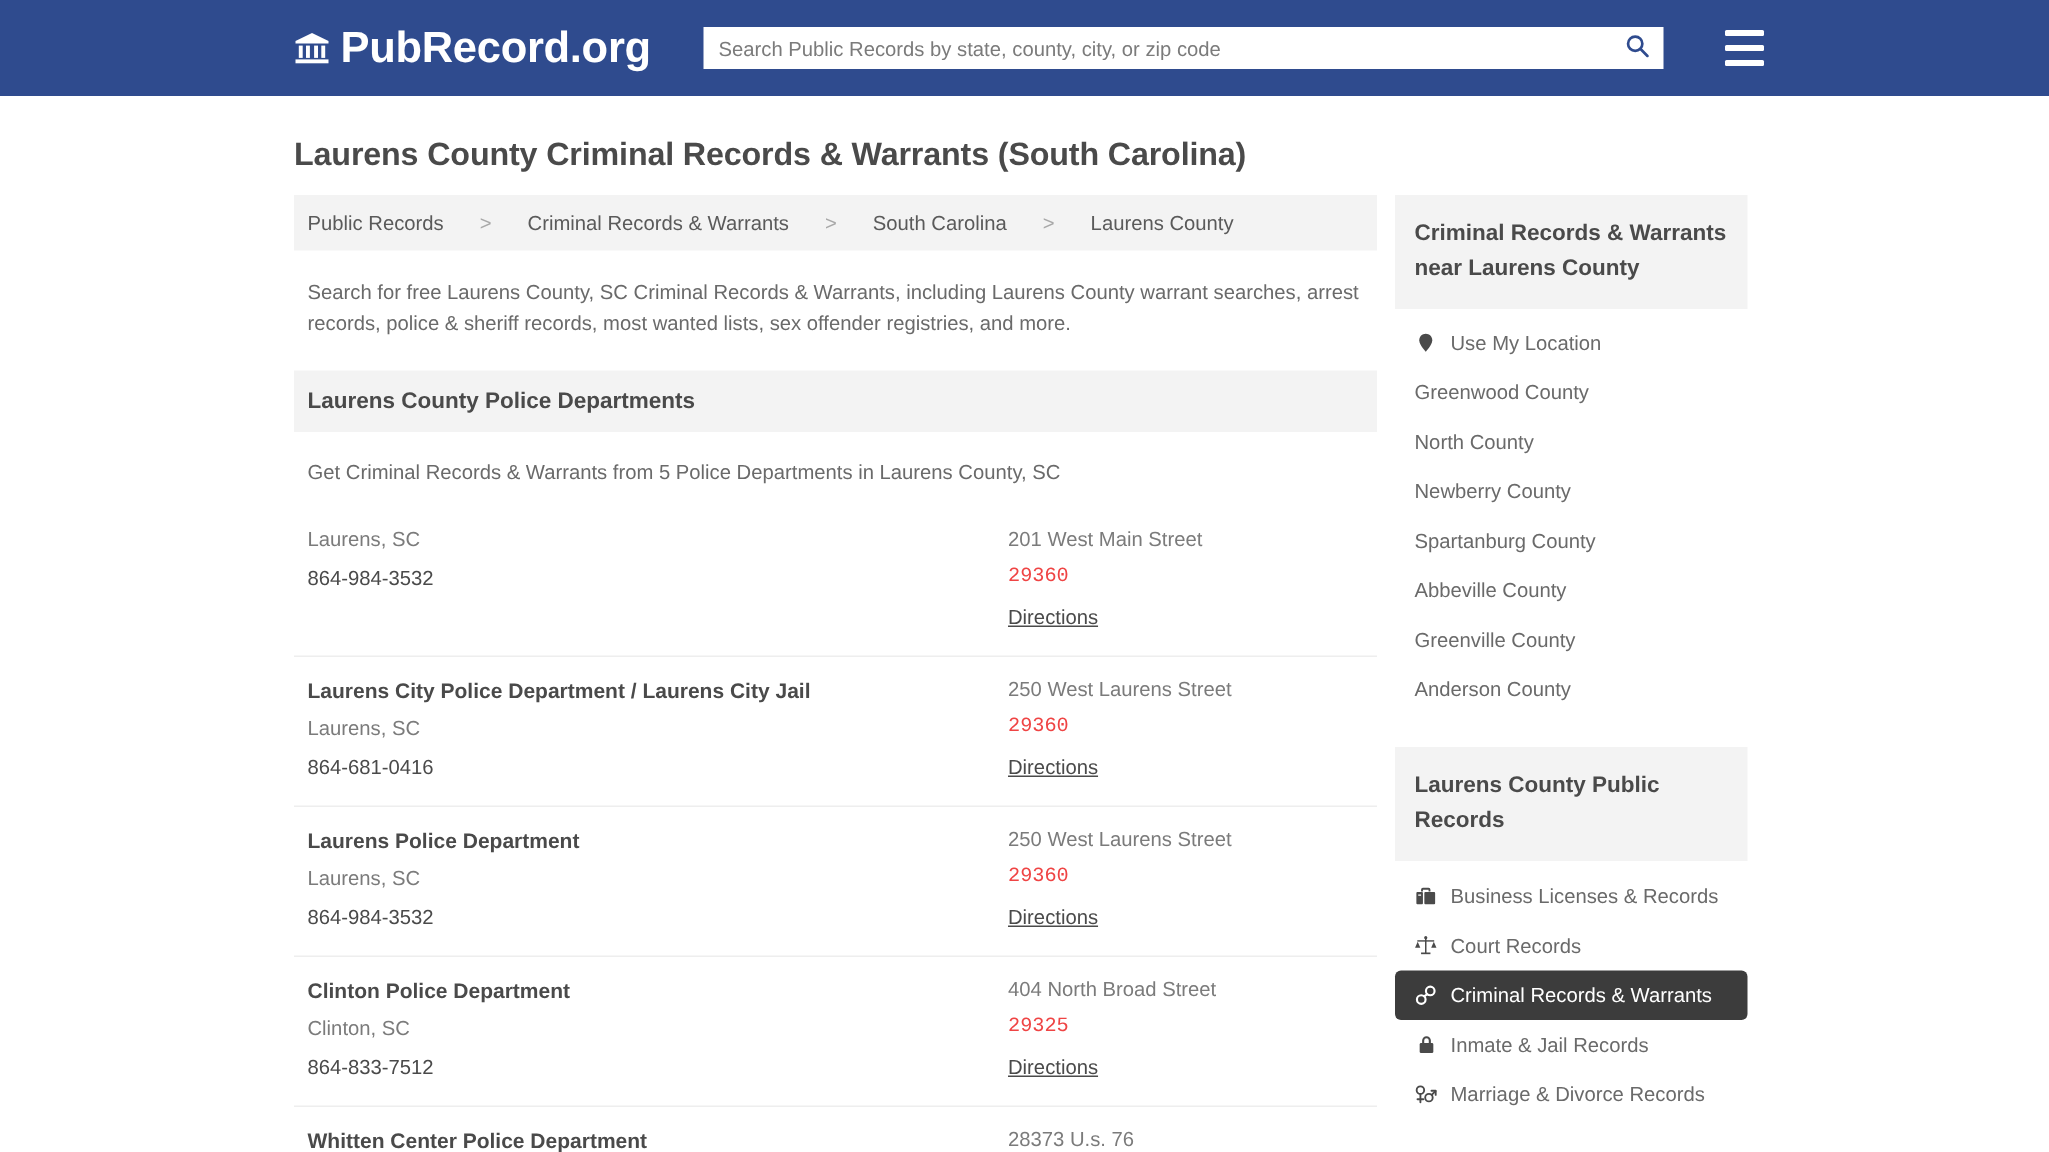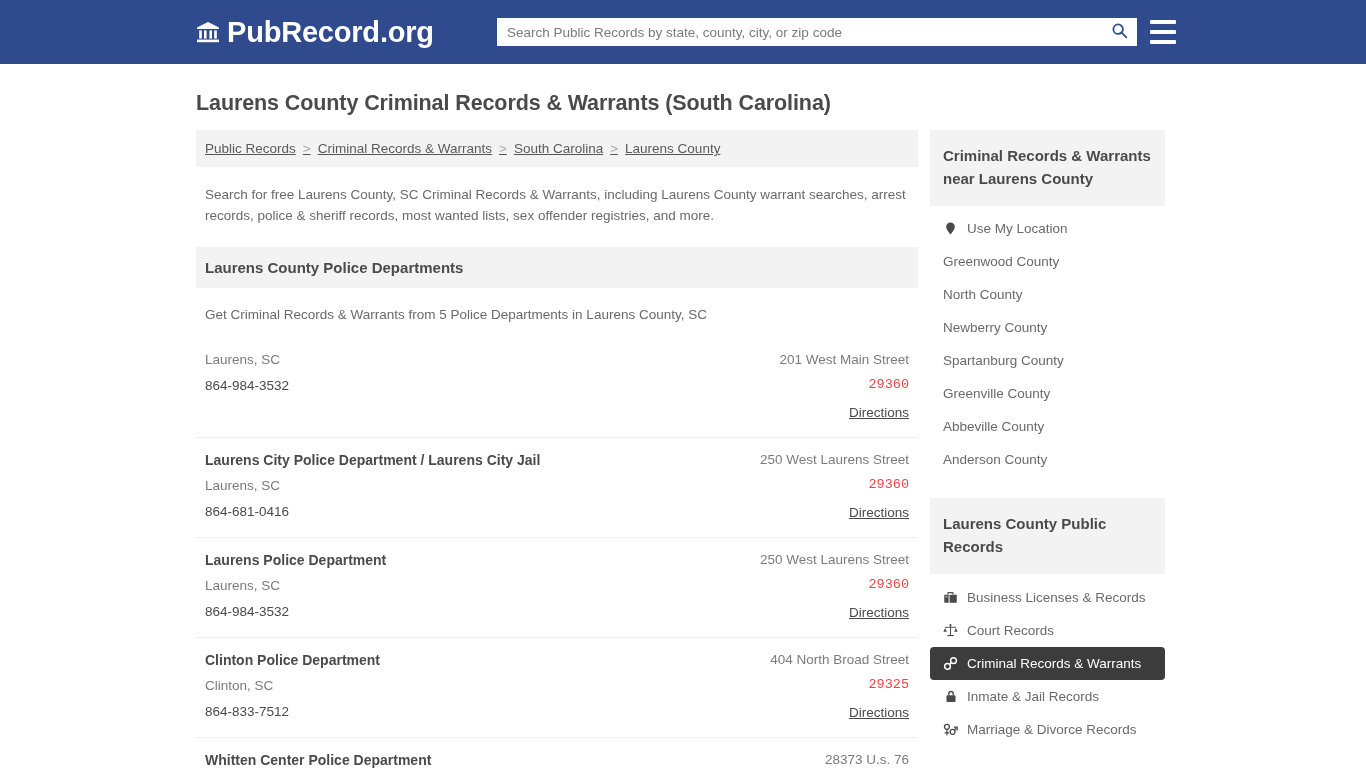--- a/index.html
+++ b/index.html
@@ -30,21 +30,21 @@
   .brand-icon { width: 24px; height: 24px; display: block; }
   .brand-text {
     color: #ffffff;
     font-size: 29px;
     font-weight: bold;
     letter-spacing: -0.2px;
     white-space: nowrap;
   }
   .search-wrap {
     position: absolute;
-    left: 497px;
+    left: 469px;
     top: 18px;
     width: 640px;
     height: 28px;
     background: #ffffff;
     display: flex;
     align-items: center;
   }
   .search-input {
     flex: 1;
     border: none;
@@ -97,22 +97,21 @@
   .side-col { width: 235px; }
 
   
   .breadcrumb {
     background: #f3f3f3;
     padding: 11px 9px;
     font-size: 13.5px;
     display: flex;
     align-items: flex-end;
     flex-wrap: wrap;
-    gap: 0;
-    text-decoration: underline;
+    gap: 17px;
   }
   .breadcrumb a {
     color: #5a5a5a;
     text-decoration: none;
   }
   .breadcrumb .sep {
     color: #a8a8a8;
     margin: 0 7px;
   }
 
@@ -145,21 +144,21 @@
 
   
   .listings { margin-top: 16px; }
   .listing {
     display: flex;
     padding: 14px 9px 16px 9px;
     border-top: 1px solid #eeeeee;
   }
   .listing:first-child { border-top: none; }
   .listing-left { width: 467px; }
-  .listing-right { flex: 1; text-align: right; }
+  .listing-right { flex: 1; }
   .listing-name {
     font-size: 14px;
     font-weight: bold;
     color: #4a4a4a;
     margin-bottom: 10px;
   }
   .listing-city {
     font-size: 13.5px;
     color: #7b7b7b;
     margin-bottom: 11px;
@@ -345,24 +344,24 @@
           <a href="#" class="side-item">
             <span>North County</span>
           </a>
           <a href="#" class="side-item">
             <span>Newberry County</span>
           </a>
           <a href="#" class="side-item">
             <span>Spartanburg County</span>
           </a>
           <a href="#" class="side-item">
+            <span>Abbeville County</span>
+          </a>
+          <a href="#" class="side-item">
             <span>Greenville County</span>
-          </a>
-          <a href="#" class="side-item">
-            <span>Abbeville County</span>
           </a>
           <a href="#" class="side-item">
             <span>Anderson County</span>
           </a>
         </div>
 
       <div class="side-block-2">
         <div class="side-head">
           <h3>Laurens County Public Records</h3>
         </div>

